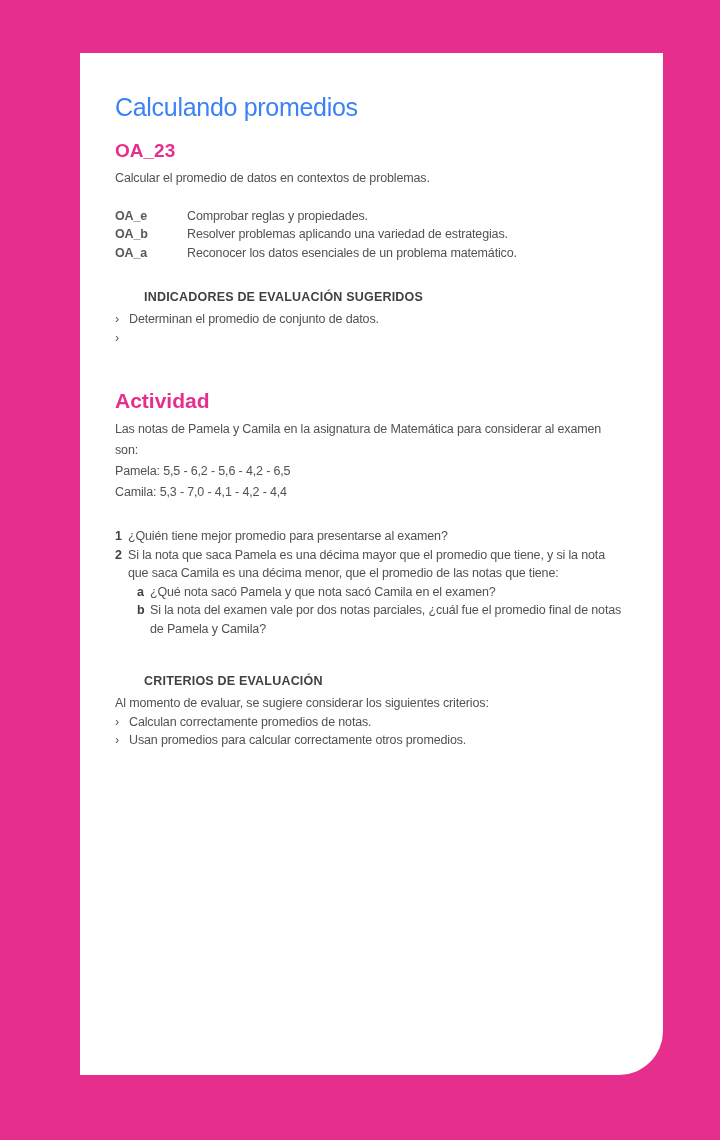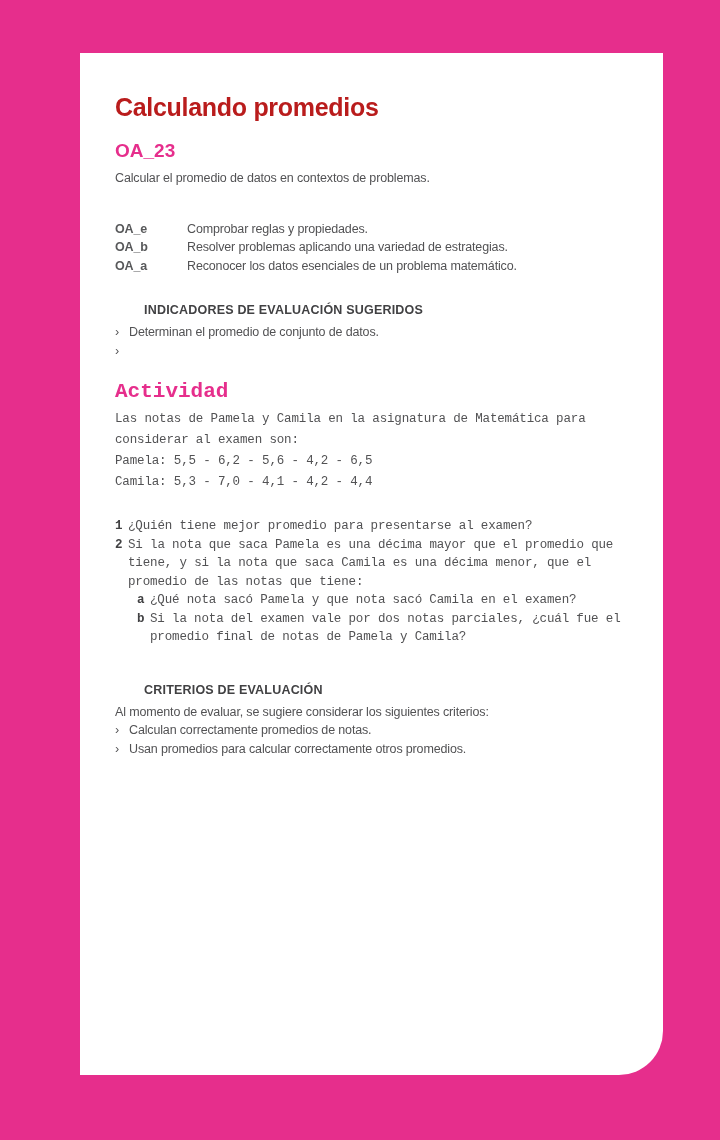--- a/index.html
+++ b/index.html
@@ -21,43 +21,43 @@
     width: 583px;
     height: 1022px;
     background: #ffffff;
     border-radius: 0 0 44px 0;
     box-sizing: border-box;
     padding: 40px 36px 0 35px;
     color: #525254;
   }
   .page-title {
     font-size: 25px;
-    font-weight: bold;
-    color: #b91c1c;
+    font-weight: normal;
+    color: #3b82f6;
     margin: 0 0 18px 0;
     letter-spacing: -0.3px;
   }
   .pink-heading {
     color: #E62E8C;
     font-weight: bold;
     margin: 0;
   }
   .oa-code-heading {
     font-size: 19px;
     margin: 0 0 7px 0;
   }
   .body-text {
     font-size: 12.5px;
     line-height: 18.5px;
     letter-spacing: -0.15px;
     color: #525254;
     margin: 0;
   }
   .oa-description {
-    margin-bottom: 32px;
+    margin-bottom: 19px;
   }
   .oa-list {
     margin-bottom: 28px;
   }
   .oa-row {
     display: flex;
     font-size: 12.5px;
     line-height: 18.5px;
     letter-spacing: -0.15px;
     gap: 27px;
@@ -79,22 +79,21 @@
     display: flex;
     font-size: 12.5px;
     line-height: 18.5px;
     letter-spacing: -0.15px;
   }
   .bullet-char {
     flex: 0 0 14px;
     color: #525254;
   }
   .activity-section {
-    margin-top: 20px;
-    font-family: Liberation Mono, monospace;
+    margin-top: 42px;
   }
   .activity-heading {
     font-size: 21px;
     margin: 0 0 6px 0;
   }
   .grades-line {
     line-height: 21px;
   }
   .intro-line {
     line-height: 21px;

